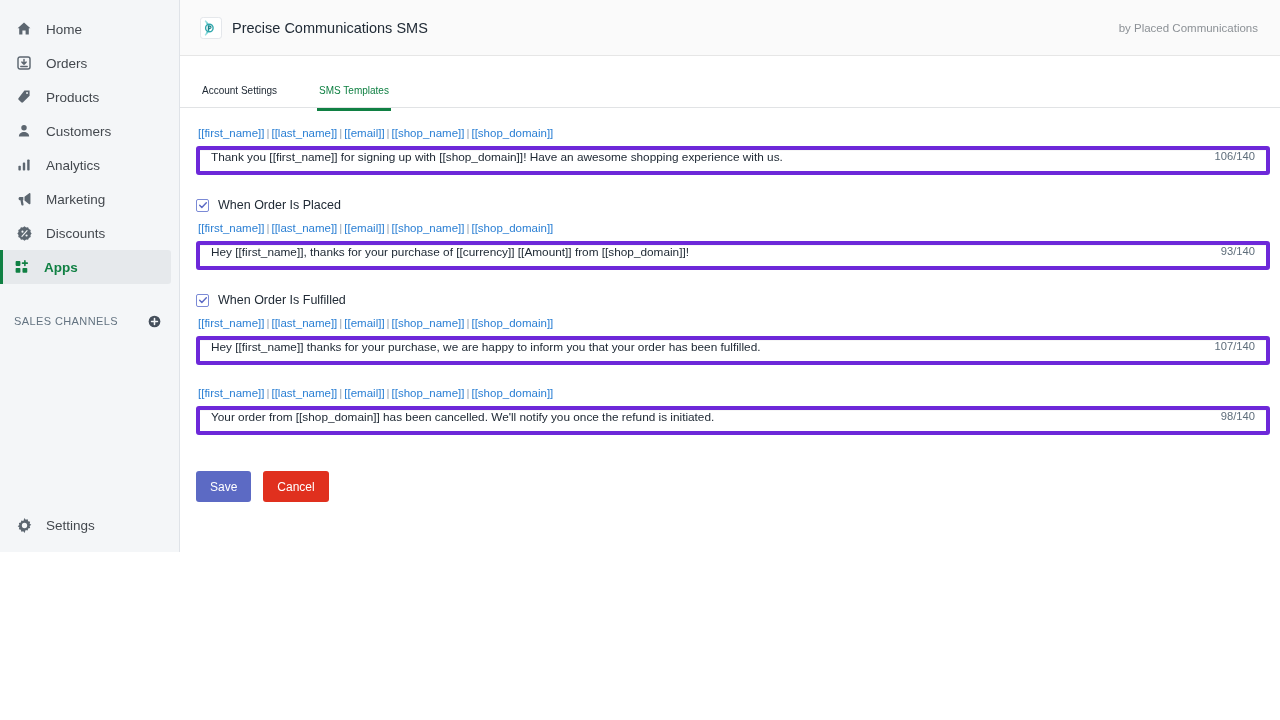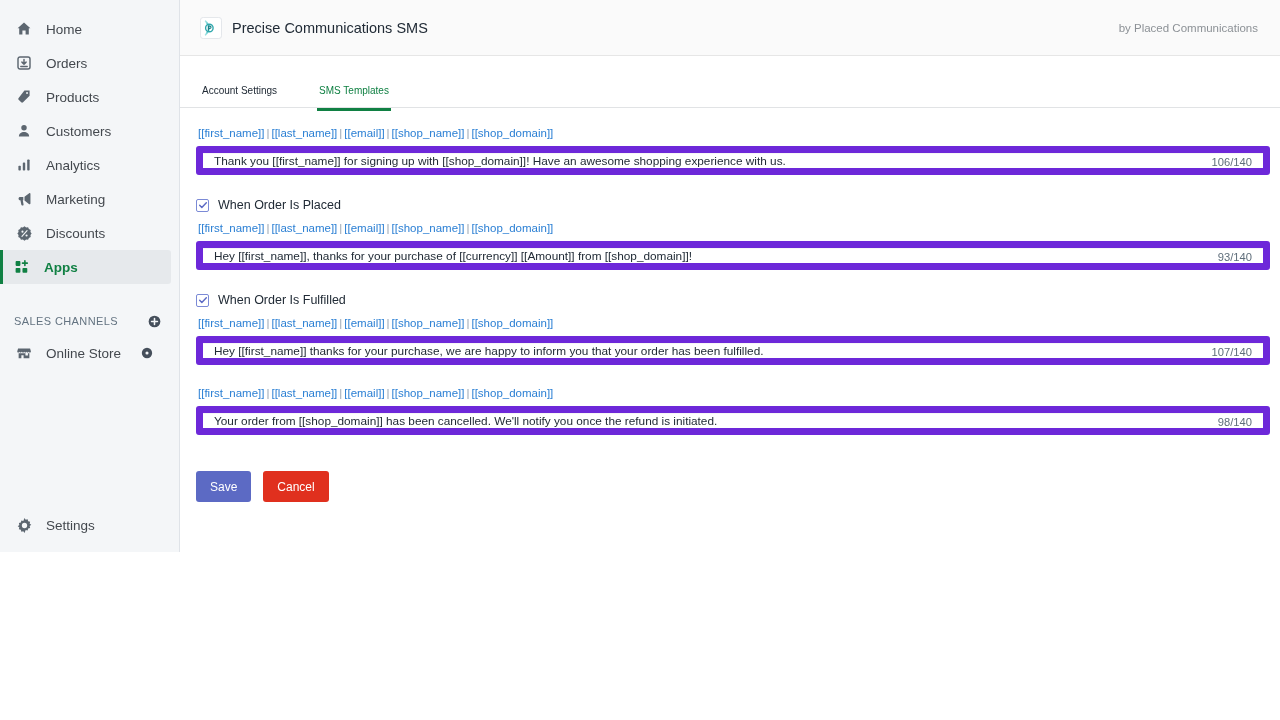--- a/index.html
+++ b/index.html
@@ -135,24 +135,24 @@
     font-size: 11.5px;
     color: #919eab;
     line-height: 16px;
   }
   .vars a { color: #2a7fd4; text-decoration: none; cursor: pointer; }
   .vars .sep { color: #9aa5b1; padding: 0 2px; }
 
   .inp-wrap {
     position: relative;
     height: 29px;
-    border: 7px solid #6d28d9;
+    border: 4px solid #6d28d9;
     border-radius: 3px;
     background: #fff;
-    display: flex; align-items: flex-end;
+    display: flex; align-items: flex-start;
     box-shadow: 0 1px 0 rgba(22,29,37,0.04) inset;
   }
   .inp-wrap .inp-text {
     font-size: 11.8px;
     color: #212b36;
     padding-left: 11px;
     flex: 1 1 auto;
     white-space: nowrap;
     overflow: hidden;
   }
@@ -269,34 +269,20 @@
     <div class="sales-header">
       <span class="sc-label">SALES CHANNELS</span>
       <span class="plus-ico">
         <svg width="13" height="13" viewBox="0 0 20 20" fill="currentColor">
             <circle cx="10" cy="10" r="9"></circle>
             <path d="M10 5.5v9M5.5 10h9" stroke="#f4f6f8" stroke-width="2.4" stroke-linecap="round"></path>
           </svg>
       </span>
     </div>
 
-    <div class="nav-item" style="padding-right:18px;">
-      <span class="nav-ico">
-        <svg width="16" height="16" viewBox="0 0 20 20" fill="currentColor">
-            <path d="M2.4 4.5h15.2l1 3.3c.2.8-.4 1.6-1.3 1.6-.7 0-1.3-.5-1.4-1.2-.1.7-.7 1.2-1.4 1.2s-1.3-.5-1.4-1.2c-.1.7-.7 1.2-1.4 1.2s-1.3-.5-1.4-1.2c-.1.7-.7 1.2-1.4 1.2S7.2 8.9 7.1 8.2c-.1.7-.7 1.2-1.4 1.2s-1.3-.5-1.4-1.2c-.1.7-.7 1.2-1.4 1.2-.9 0-1.5-.8-1.3-1.6l1-3.3zM3.3 10.4v6.1h3.4v-3.6h2.8v3.6h7.2v-6.1h-1.8v2.6h-3.1v-2.6H3.3z"></path>
-          </svg>
-      </span>
-      <span>Online Store</span>
-      <span style="margin-left:auto;color:#454f5b;display:flex;">
-        <svg width="12" height="12" viewBox="0 0 20 20" fill="currentColor">
-            <circle cx="10" cy="10" r="8.6"></circle>
-            <circle cx="10" cy="10" r="2.6" fill="#f4f6f8"></circle>
-          </svg>
-      </span>
-    </div>
 
     <div class="settings-row">
       <div class="nav-item">
         <span class="nav-ico">
           <svg width="17" height="17" viewBox="0 0 20 20" fill="currentColor">
               <path d="M10 1.2l1.4 1.9 2.3-.5.6 2.3 2.3.6-.5 2.3 1.9 1.4-1.9 1.4.5 2.3-2.3.6-.6 2.3-2.3-.5L10 18.8l-1.4-1.9-2.3.5-.6-2.3-2.3-.6.5-2.3L2 10.8l1.9-1.4-.5-2.3 2.3-.6.6-2.3 2.3.5L10 1.2z"></path>
               <circle cx="10" cy="10" r="3.1" fill="#f4f6f8"></circle>
             </svg>
         </span>
         <span>Settings</span>

